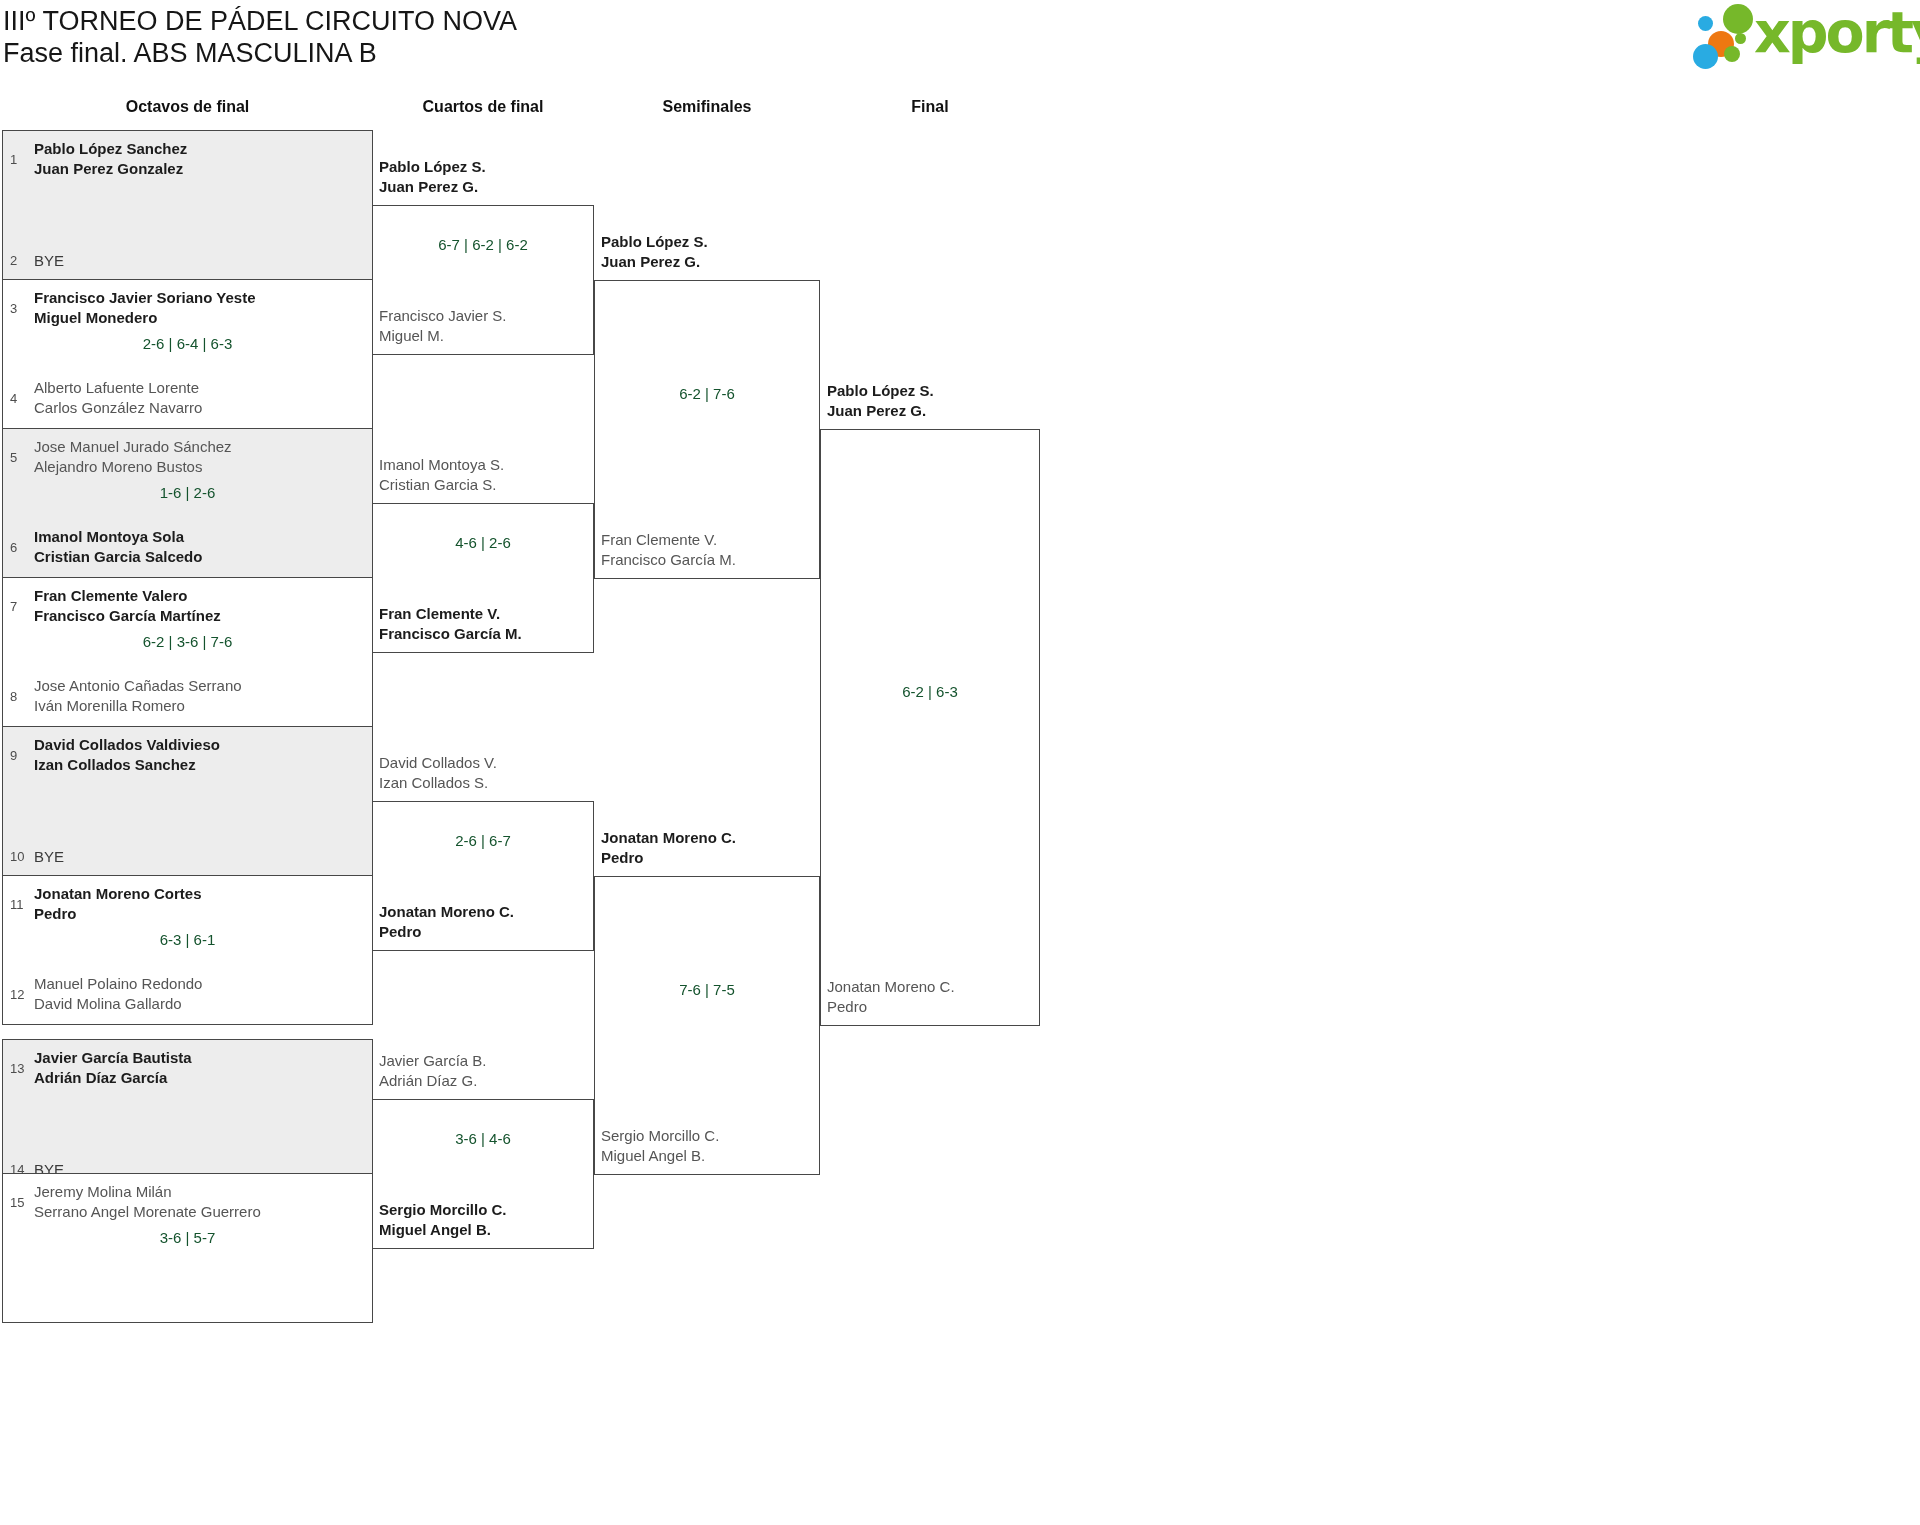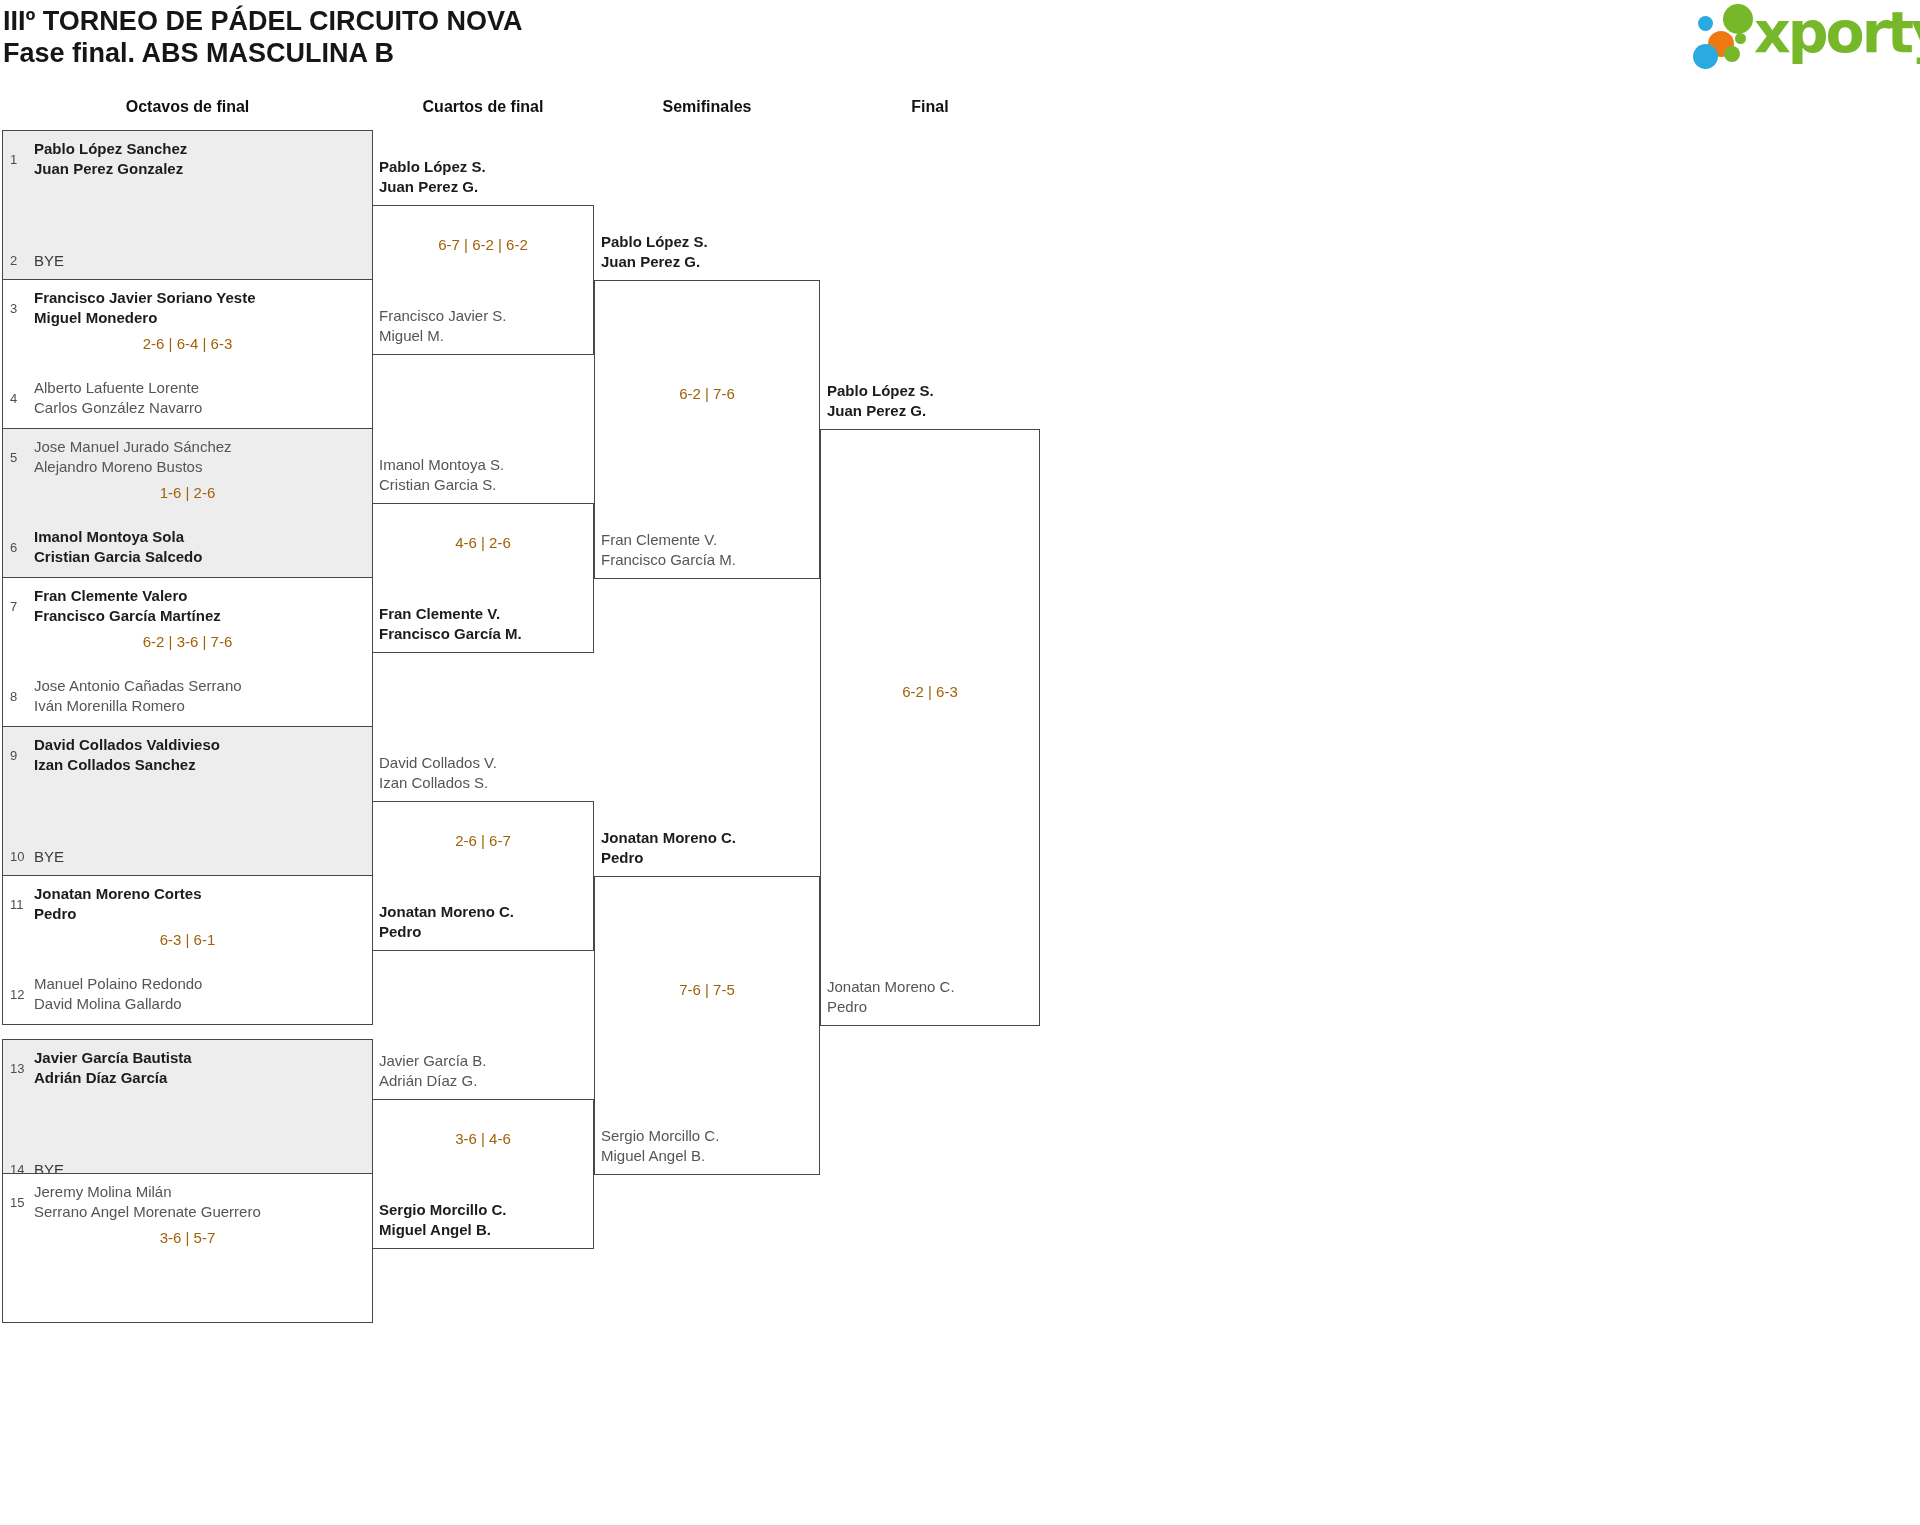--- a/index.html
+++ b/index.html
@@ -1,21 +1,21 @@
 <!DOCTYPE html>
 <html><head>
 <meta charset="utf-8">
 <style>
   html,body{margin:0;padding:0;background:#fff;}
   .page{
     position:relative;width:1920px;height:1525px;overflow:hidden;background:#ffffff;
     font-family:"Liberation Sans",sans-serif;color:#1a1a1a;
   }
   
-  .title{position:absolute;left:3px;top:5px;font-size:27px;line-height:32px;font-weight:700;color:#161616;white-space:nowrap;}
+  .title{position:absolute;left:3px;top:5px;font-size:27px;line-height:32px;font-weight:400;color:#161616;white-space:nowrap;}
   .round-header{position:absolute;top:98px;text-align:center;font-size:16px;font-weight:600;color:#111;}
   .rh-r16{left:2px;width:371px;}
   .rh-qf{left:372px;width:222px;}
   .rh-sf{left:594px;width:226px;}
   .rh-fin{left:820px;width:220px;}
   
   .logo{position:absolute;left:1686px;top:2px;width:234px;height:72px;}
   .dot{position:absolute;border-radius:50%;}
   .logo-text{position:absolute;left:68px;top:-6px;font-size:57px;line-height:72px;font-weight:800;color:#76b82a;letter-spacing:-3px;font-family:"DejaVu Sans",sans-serif;}
   
@@ -29,21 +29,21 @@
   .trow{position:absolute;left:7px;right:6px;display:flex;gap:7px;align-items:center;}
   .trow.ta{top:8px;}
   .trow.tb{bottom:10px;}
   .seed{flex:0 0 17px;font-size:13px;color:#4d4d4d;text-align:left;}
   .names{font-size:15px;line-height:20px;}
   .names .l{display:block;white-space:nowrap;}
   .win{font-weight:700;color:#1c1c1c;}
   .lose{font-weight:400;color:#555555;}
   .bye-label{font-size:15px;color:#3a3a3a;font-weight:400;text-align:right;}
   
-  .score{position:absolute;left:0;right:0;text-align:center;font-size:15px;color:#a16207;white-space:nowrap;}
+  .score{position:absolute;left:0;right:0;text-align:center;font-size:15px;color:#14532d;white-space:nowrap;}
   .r16 .score{top:55px;}
   .qf  .score{top:30px;}
   .sf  .score{top:104px;}
   .fin .score{top:253px;}
   
   .flabel{position:absolute;left:6px;font-size:15px;line-height:20px;}
   .flabel.above{bottom:calc(100% + 9px);}
   .flabel.below{bottom:8px;}
   .flabel .l{display:block;white-space:nowrap;}
 </style>

